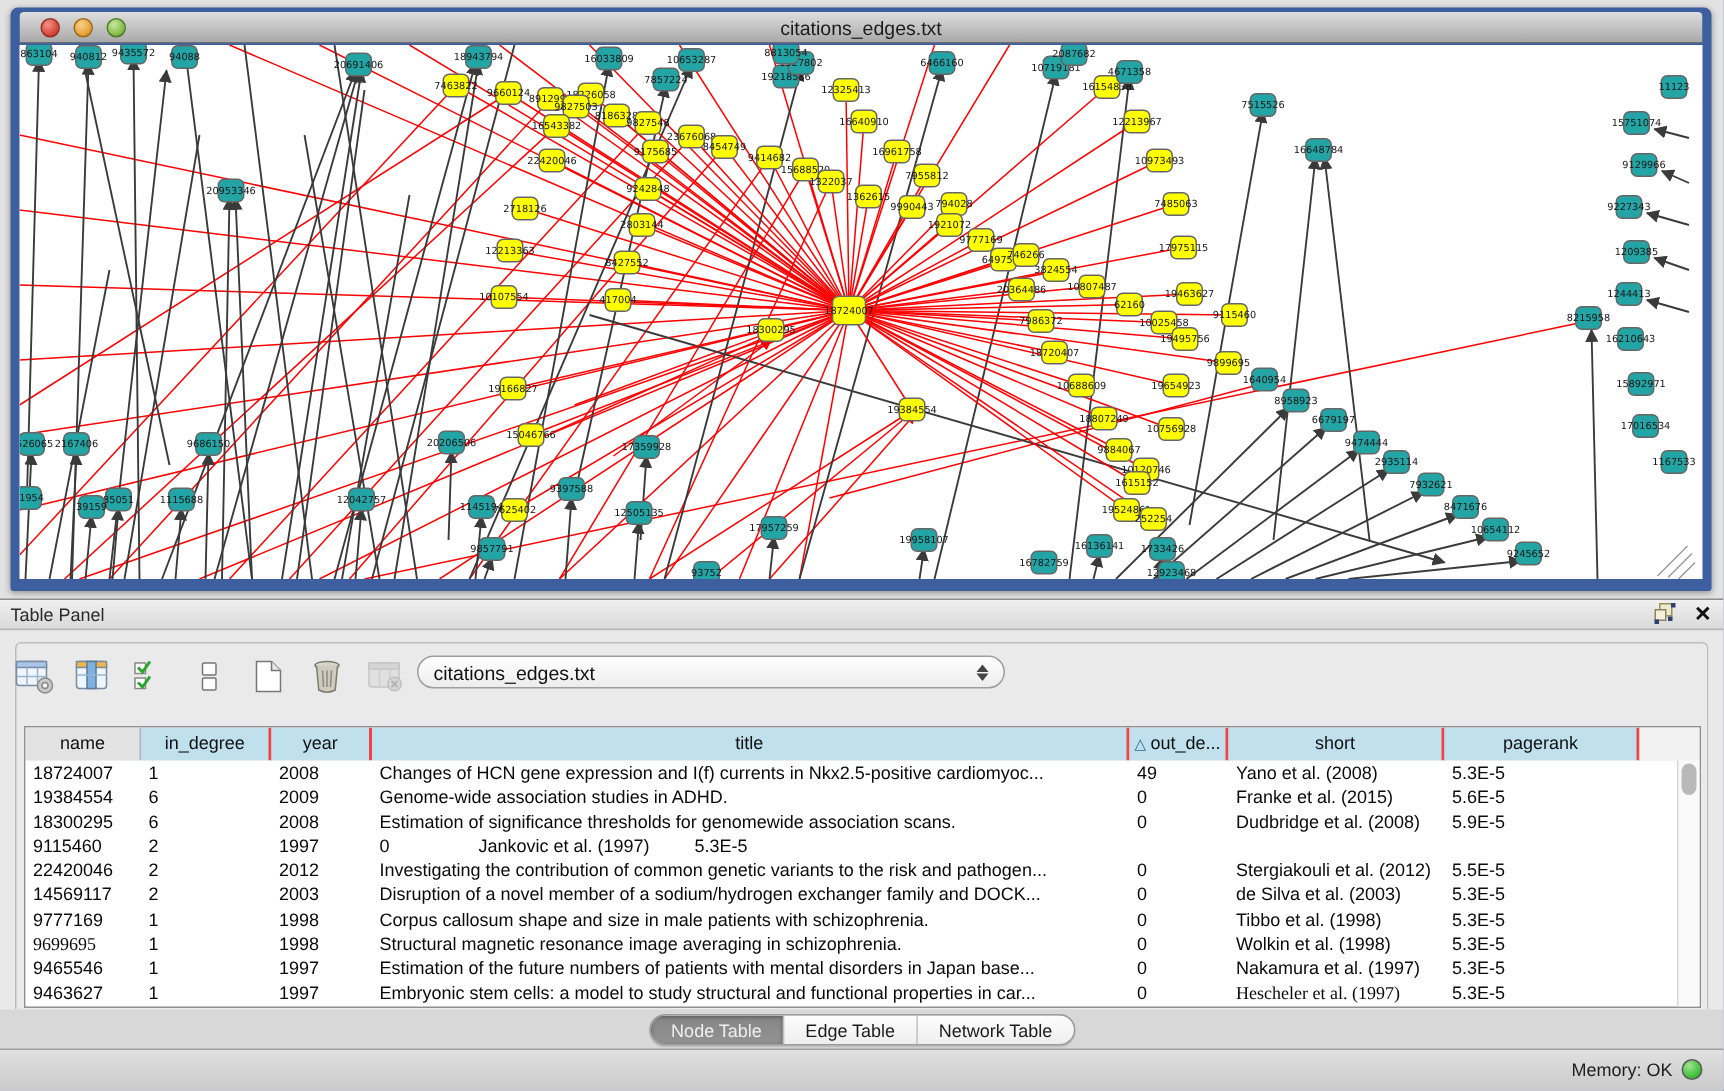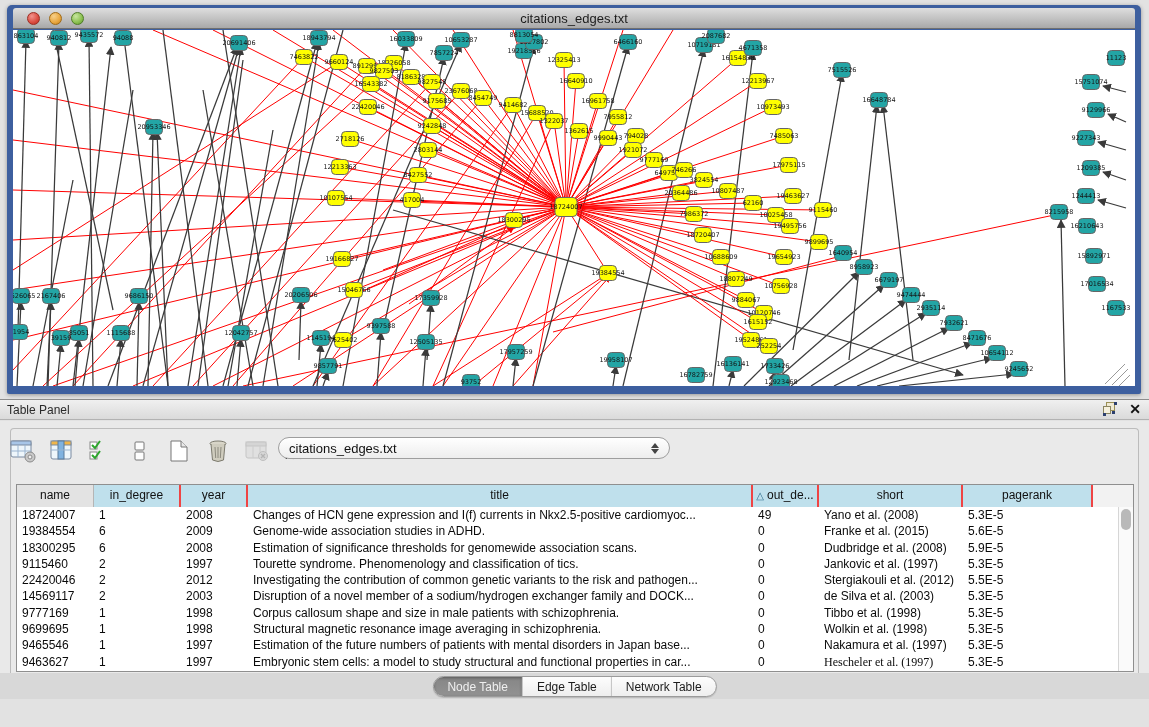--- a/index.html
+++ b/index.html
@@ -907,21 +907,20 @@
             <div class="td" style="width: 67px;">2008</div>
             <div class="td" style="width: 505px;">Estimation of significance thresholds for genomewide association scans.</div>
             <div class="td" style="width: 66px;">0</div>
             <div class="td" style="width: 144px;">Dudbridge et al. (2008)</div>
             <div class="td" style="width: 130px;">5.9E-5</div>
           </div>
           <div class="tr">
             <div class="td" style="width: 77px;">9115460</div>
             <div class="td" style="width: 87px;">2</div>
             <div class="td" style="width: 67px;">1997</div>
-            <div class="td" style="width: 505px;">Tourette syndrome. Phenomenology and classification of tics.</div>
             <div class="td" style="width: 66px;">0</div>
             <div class="td" style="width: 144px;">Jankovic et al. (1997)</div>
             <div class="td" style="width: 130px;">5.3E-5</div>
           </div>
           <div class="tr">
             <div class="td" style="width: 77px;">22420046</div>
             <div class="td" style="width: 87px;">2</div>
             <div class="td" style="width: 67px;">2012</div>
             <div class="td" style="width: 505px;">Investigating the contribution of common genetic variants to the risk and pathogen...</div>
             <div class="td" style="width: 66px;">0</div>
@@ -940,21 +939,21 @@
           <div class="tr">
             <div class="td" style="width: 77px;">9777169</div>
             <div class="td" style="width: 87px;">1</div>
             <div class="td" style="width: 67px;">1998</div>
             <div class="td" style="width: 505px;">Corpus callosum shape and size in male patients with schizophrenia.</div>
             <div class="td" style="width: 66px;">0</div>
             <div class="td" style="width: 144px;">Tibbo et al. (1998)</div>
             <div class="td" style="width: 130px;">5.3E-5</div>
           </div>
           <div class="tr">
-            <div class="td" style="width: 77px;">9699695</div>
+            <div class="td" style="width: 77px; font-family: Liberation Serif, serif;">9699695</div>
             <div class="td" style="width: 87px;">1</div>
             <div class="td" style="width: 67px;">1998</div>
             <div class="td" style="width: 505px;">Structural magnetic resonance image averaging in schizophrenia.</div>
             <div class="td" style="width: 66px;">0</div>
             <div class="td" style="width: 144px;">Wolkin et al. (1998)</div>
             <div class="td" style="width: 130px;">5.3E-5</div>
           </div>
           <div class="tr">
             <div class="td" style="width: 77px;">9465546</div>
             <div class="td" style="width: 87px;">1</div>
@@ -981,14 +980,20 @@
   </div>
 
   <div class="tabbar">
     <div class="segmented" id="segmented">
         <div class="seg selected">Node Table</div>
         <div class="seg">Edge Table</div>
         <div class="seg">Network Table</div>
       </div>
   </div>
 
+  <div class="statusbar">
+    <span class="mem">
+      <span class="mem-label">Memory: OK</span>
+      <span class="mem-dot"></span>
+    </span>
+  </div>
 
 </div>
 
 </body></html>

